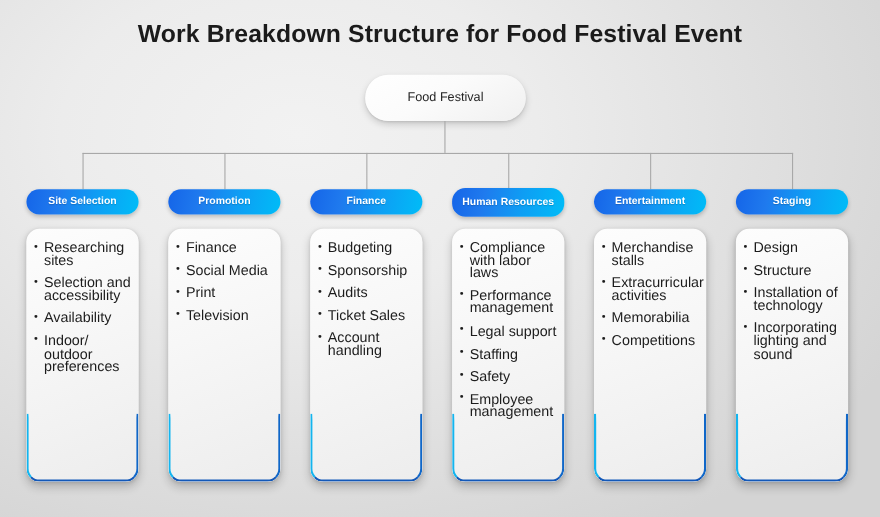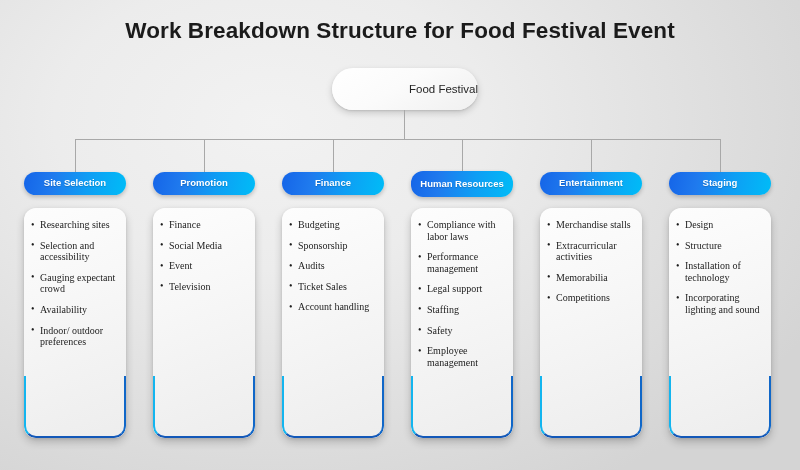--- a/index.html
+++ b/index.html
@@ -42,21 +42,21 @@
     position: absolute;
     left: 332px;
     top: 68px;
     width: 146px;
     height: 42px;
     border-radius: 21px;
     background: linear-gradient(150deg, #ffffff 0%, #fbfbfb 45%, #f0f0f0 100%);
     box-shadow: 0 3px 7px rgba(0,0,0,0.17), 0 1px 2px rgba(0,0,0,0.10);
     display: flex;
     align-items: center;
-    justify-content: flex-end;
+    justify-content: center;
   }
   #root-node .root-label {
     font-size: 11.5px;
     color: #252525;
     white-space: nowrap;
   }
 
   
   .conn {
     position: absolute;
@@ -127,25 +127,24 @@
   }
 
   .card ul {
     position: relative;
     margin: 0;
     padding: 11px 7px 0 16px;
     list-style: none;
   }
   .card li {
     position: relative;
-    font-size: 10px;
+    font-size: 13px;
     line-height: 11.6px;
     color: #1c1c1c;
     margin-bottom: 9px;
-    font-family: Liberation Serif, serif;
   }
   .card li::before {
     content: "\2022";
     position: absolute;
     left: -9px;
     top: -0.5px;
     font-size: 10px;
     color: #1c1c1c;
   }
 </style>
@@ -170,37 +169,36 @@
   <div class="conn v" style="left:720px; top:139px; height:33px;"></div>
 
   <div class="column" style="left:24px;">
     <div class="badge">
       <span class="badge-label">Site Selection</span>
     </div>
     <div class="card">
       <ul>
         <li>Researching sites</li>
         <li>Selection and accessibility</li>
-        <li>Gauging expectant crowd</li>
         <li>Availability</li>
         <li>Indoor/ outdoor preferences</li>
       </ul>
       <div class="accent"></div>
     </div>
   </div>
 
   <div class="column" style="left:153px;border-radius:25px;">
     <div class="badge">
       <span class="badge-label">Promotion</span>
     </div>
     <div class="card">
       <ul>
         <li>Finance</li>
         <li>Social Media</li>
-        <li>Event</li>
+        <li>Print</li>
         <li>Television</li>
       </ul>
       <div class="accent"></div>
     </div>
   </div>
 
   <div class="column" style="left:282px;">
     <div class="badge">
       <span class="badge-label">Finance</span>
     </div>

